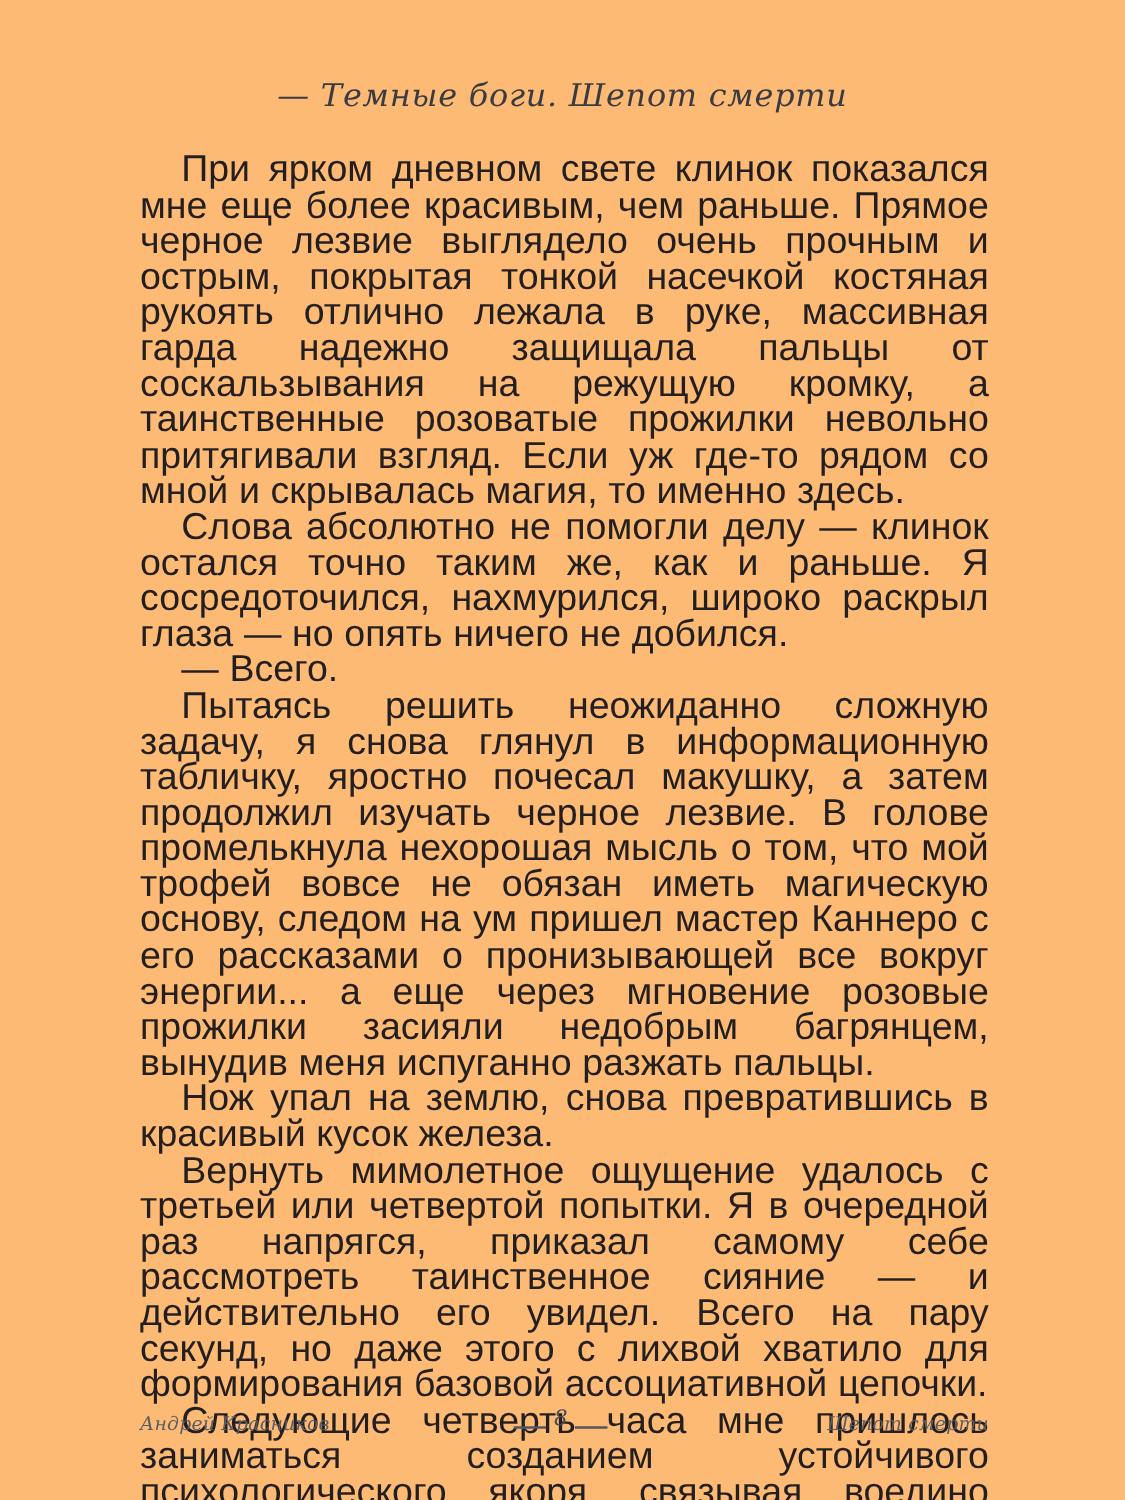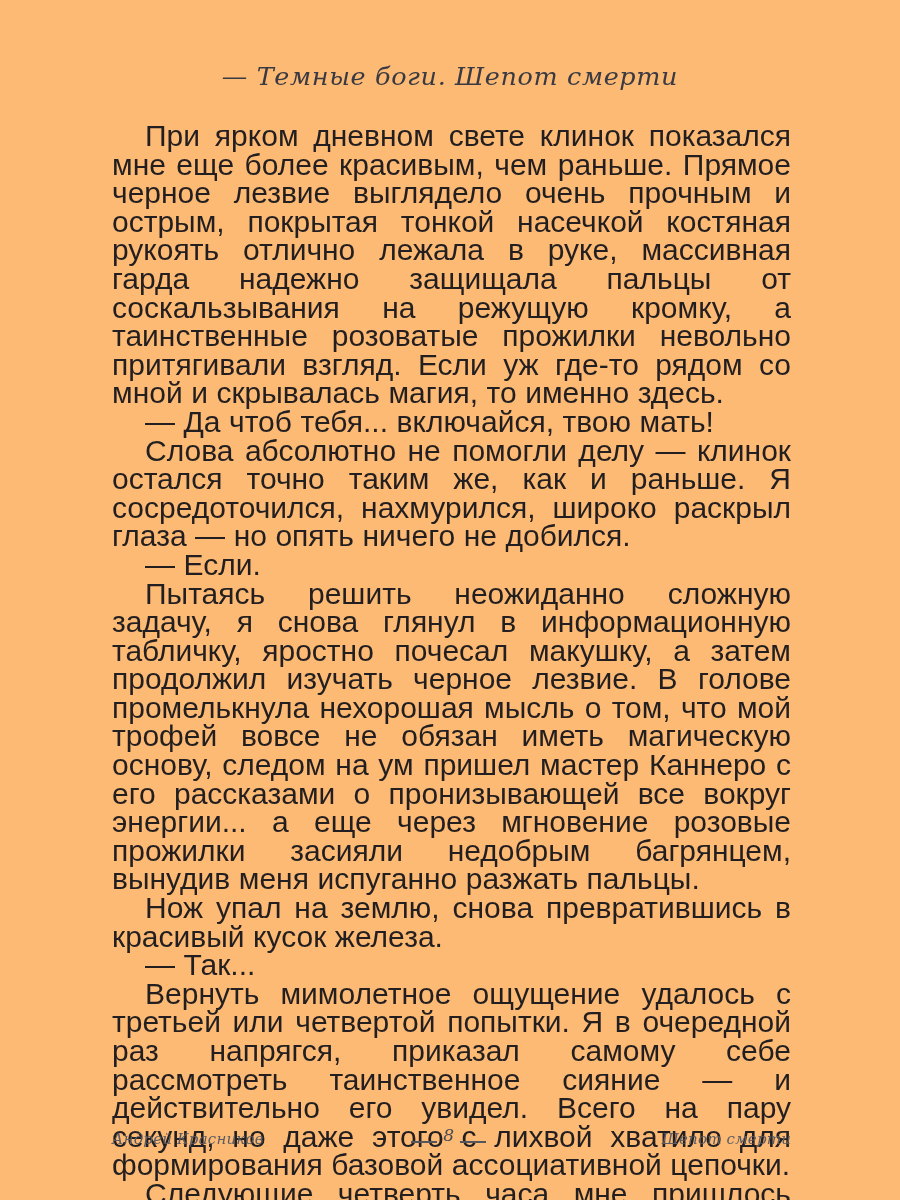--- a/index.html
+++ b/index.html
@@ -106,26 +106,24 @@
 </style>
 </head>
 <body>
 
 <div class="page">
 
   <div class="running-head">— Темные боги. Шепот смерти</div>
 
   <div class="textblock">
     <p class="para">При ярком дневном свете клинок показался мне еще более красивым, чем раньше. Прямое черное лезвие выглядело очень прочным и острым, покрытая тонкой насечкой костяная рукоять отлично лежала в руке, массивная гарда надежно защищала пальцы от соскальзывания на режущую кромку, а таинственные розоватые прожилки невольно притягивали взгляд. Если уж где-то рядом со мной и скрывалась магия, то именно здесь.</p>
-    <p class="para">— Да чтоб тебя... включайся, твою мать!</p>
     <p class="para">Слова абсолютно не помогли делу — клинок остался точно таким же, как и раньше. Я сосредоточился, нахмурился, широко раскрыл глаза — но опять ничего не добился.</p>
-    <p class="para">— Если.</p>
+    <p class="para">— Всего.</p>
     <p class="para">Пытаясь решить неожиданно сложную задачу, я снова глянул в информационную табличку, яростно почесал макушку, а затем продолжил изучать черное лезвие. В голове промелькнула нехорошая мысль о том, что мой трофей вовсе не обязан иметь магическую основу, следом на ум пришел мастер Каннеро с его рассказами о пронизывающей все вокруг энергии... а еще через мгновение розовые прожилки засияли недобрым багрянцем, вынудив меня испуганно разжать пальцы.</p>
     <p class="para">Нож упал на землю, снова превратившись в красивый кусок железа.</p>
-    <p class="para">— Так...</p>
     <p class="para">Вернуть мимолетное ощущение удалось с третьей или четвертой попытки. Я в очередной раз напрягся, приказал самому себе рассмотреть таинственное сияние — и действительно его увидел. Всего на пару секунд, но даже этого с лихвой хватило для формирования базовой ассоциативной цепочки.</p>
     <p class="para">Следующие четверть часа мне пришлось заниматься созданием устойчивого психологического якоря, связывая воедино полученное в храме умение, собственные чувства и обычное прищуривание</p>
   </div>
 
   <div class="footer">
     <div class="footer-left">Андрей Красников</div>
 
     <div class="footer-center">
       <span class="rule"></span>
       <span class="folio-num">8</span>

